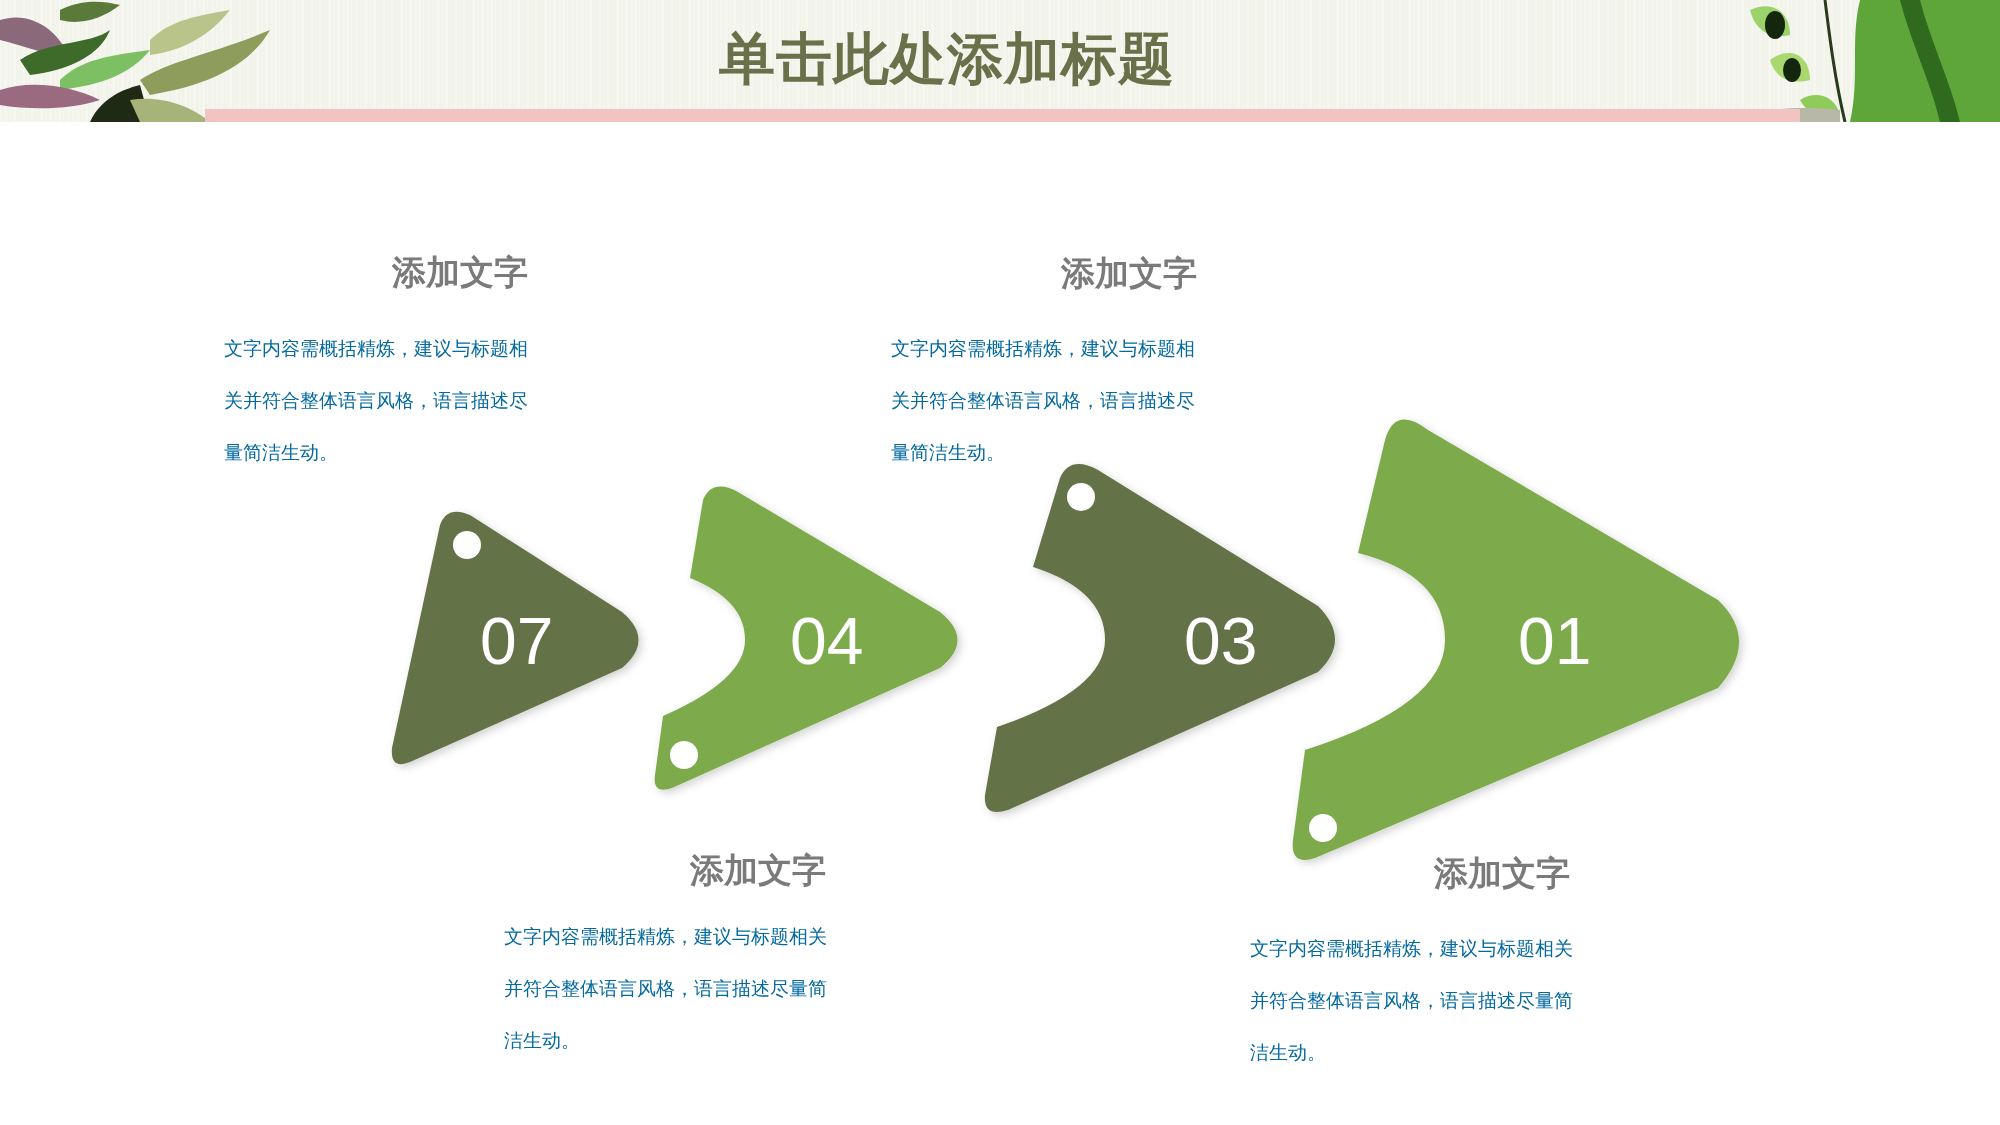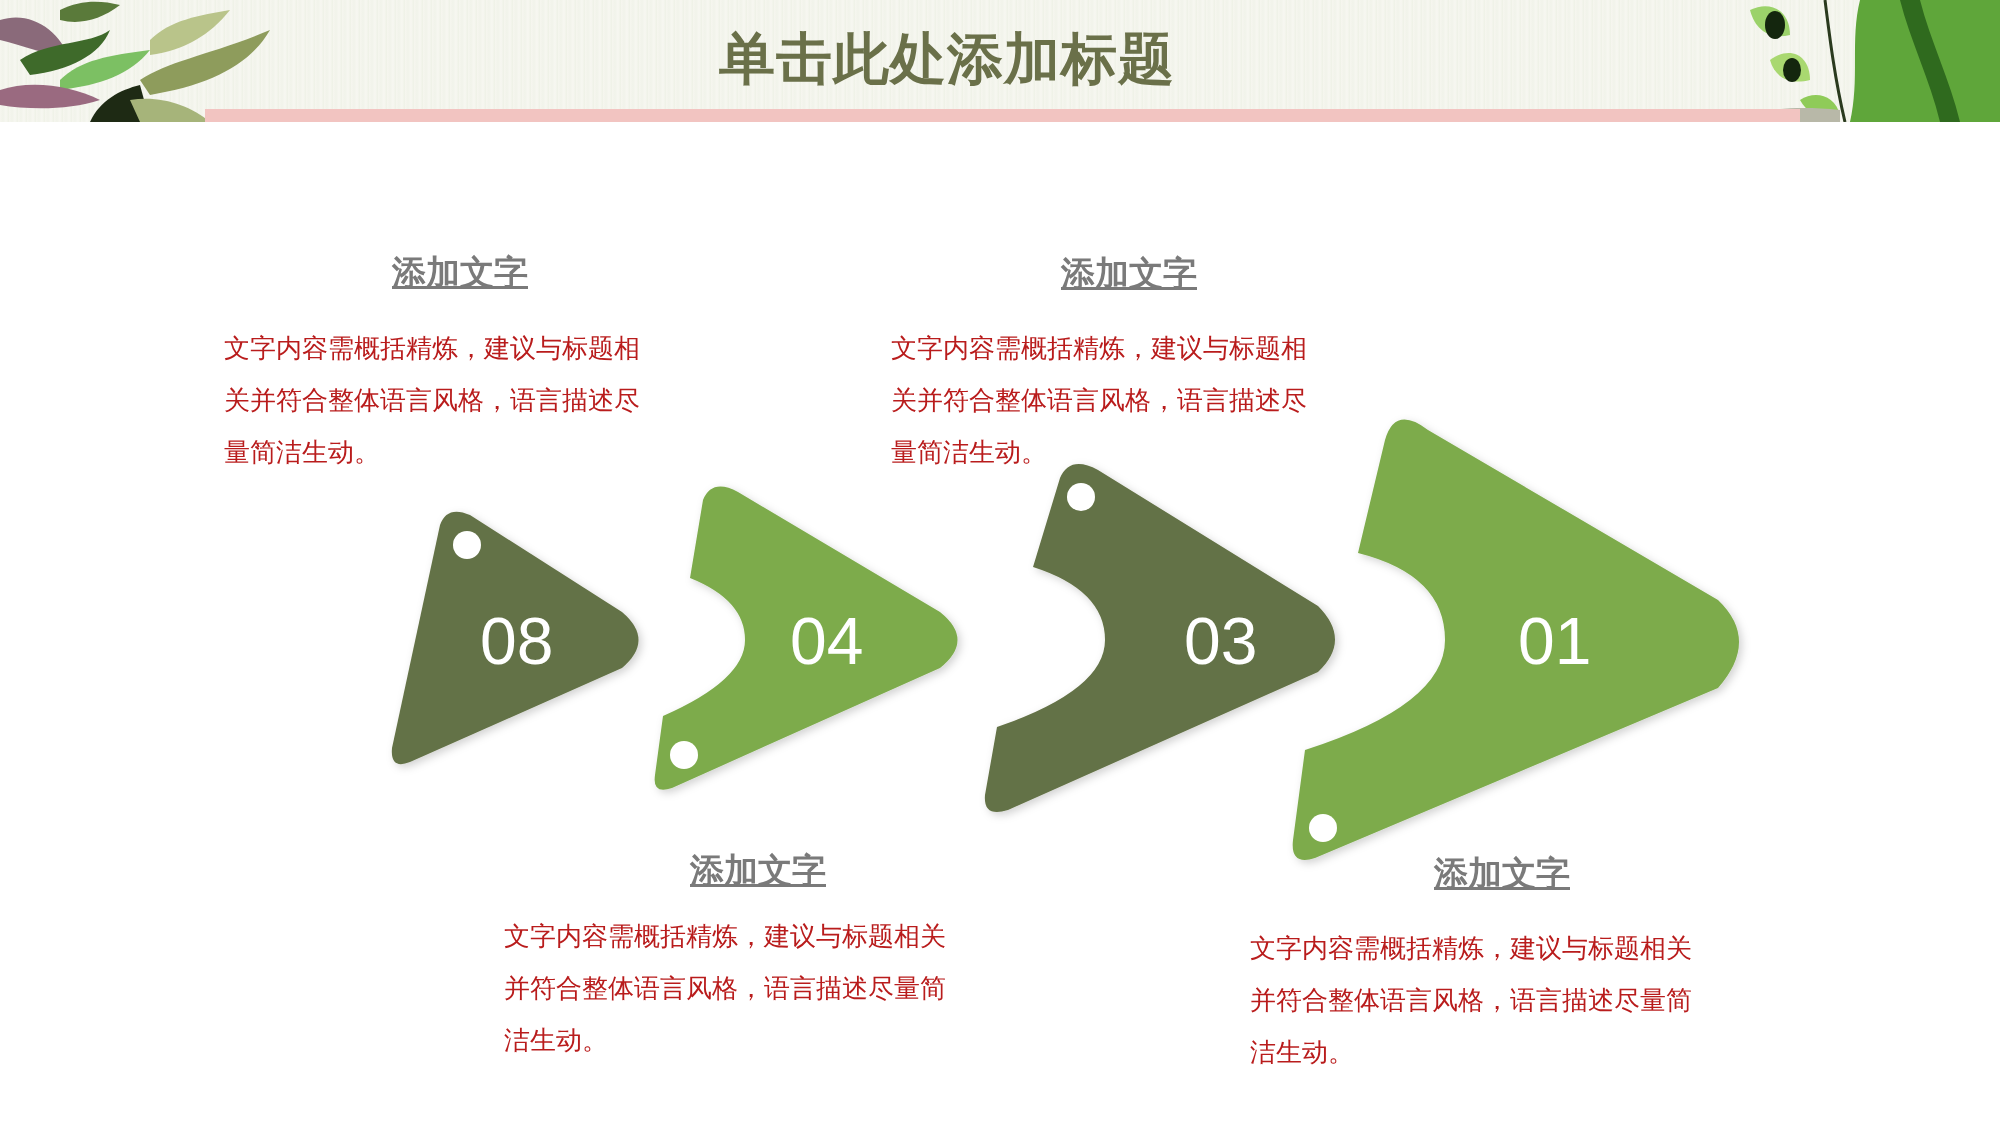--- a/index.html
+++ b/index.html
@@ -4,22 +4,22 @@
 <style>
   html,body{margin:0;padding:0;}
   body{width:2000px;height:1125px;position:relative;overflow:hidden;background:#ffffff;font-family:"DejaVu Sans","Liberation Sans",sans-serif;}
   .header{position:absolute;left:0;top:0;width:2000px;height:122px;background:repeating-linear-gradient(90deg,#f6f6ef 0px,#f1f3ea 3px,#f7f7f1 6px,#eef1e6 9px);}
   .pink-bar{position:absolute;left:205px;top:109px;width:1595px;height:13px;background:#f2c4c1;}
   .title{position:absolute;left:0;top:22px;width:1894px;text-align:center;font-size:56px;font-weight:bold;color:#6a7049;letter-spacing:1px;}
   .leaf-left{position:absolute;left:0;top:0;width:290px;height:122px;}
   .leaf-right{position:absolute;left:1730px;top:0;width:270px;height:122px;}
   .shapes{position:absolute;left:0;top:0;width:2000px;height:1125px;}
   .num{position:absolute;color:#ffffff;font-family:"Liberation Sans",sans-serif;font-size:66px;line-height:66px;}
-  .heading{position:absolute;font-size:34px;font-weight:bold;color:#7a7a7a;text-align:center;text-decoration:underline;}
-  .desc{position:absolute;font-size:26px;color:#b91c1c;line-height:52px;}
+  .heading{position:absolute;font-size:34px;font-weight:bold;color:#7a7a7a;text-align:center;}
+  .desc{position:absolute;font-size:19px;color:#0369a1;line-height:52px;}
 </style>
 </head>
 <body>
 
 <div class="header">
   <svg class="leaf-left" viewBox="0 0 290 122">
     <path d="M0,20 C30,10 60,30 70,60 C50,55 20,45 0,40Z" fill="#8a6a7a"></path>
     <path d="M20,60 C50,40 90,45 110,30 C100,55 70,70 30,75Z" fill="#3e6a2a"></path>
     <path d="M60,80 C80,60 110,55 150,50 C130,75 100,85 60,90Z" fill="#7cc063"></path>
     <path d="M0,90 C30,80 70,85 100,100 C70,110 30,110 0,105Z" fill="#9a6a80"></path>
@@ -65,21 +65,21 @@
     <path d="M1060,478 Q1070,455 1098,470 L1318,606 Q1352,640 1318,672 L1008,810 Q983,818 985,795 L997,727 Q1105,690 1105,640 Q1105,590 1033,567 Z" fill="#647246" filter="url(#sh)"></path>
     <circle cx="1081" cy="497" r="14" fill="#ffffff"></circle>
   </g>
 
   <g>
     <path d="M1385,440 Q1395,405 1428,430 L1718,600 Q1760,640 1718,688 L1315,858 Q1290,866 1293,840 L1305,750 Q1445,705 1445,640 Q1445,575 1358,553 Z" fill="#7dab4c" filter="url(#sh)"></path>
     <circle cx="1323" cy="828" r="14" fill="#ffffff"></circle>
   </g>
 </svg>
 
-<div class="num" style="left:480px;top:608px;">08</div>
+<div class="num" style="left:480px;top:608px;">07</div>
 <div class="num" style="left:790px;top:608px;">04</div>
 <div class="num" style="left:1153px;top:608px;margin-left:31px;">03</div>
 <div class="num" style="left:1518px;top:608px;">01</div>
 
 <div class="heading" style="left:340px;top:250px;width:240px;">添加文字</div>
 <div class="desc" style="left:224px;top:322px;width:480px;">
   <div>文字内容需概括精炼，建议与标题相</div>
   <div>关并符合整体语言风格，语言描述尽</div>
   <div>量简洁生动。</div>
 </div>

